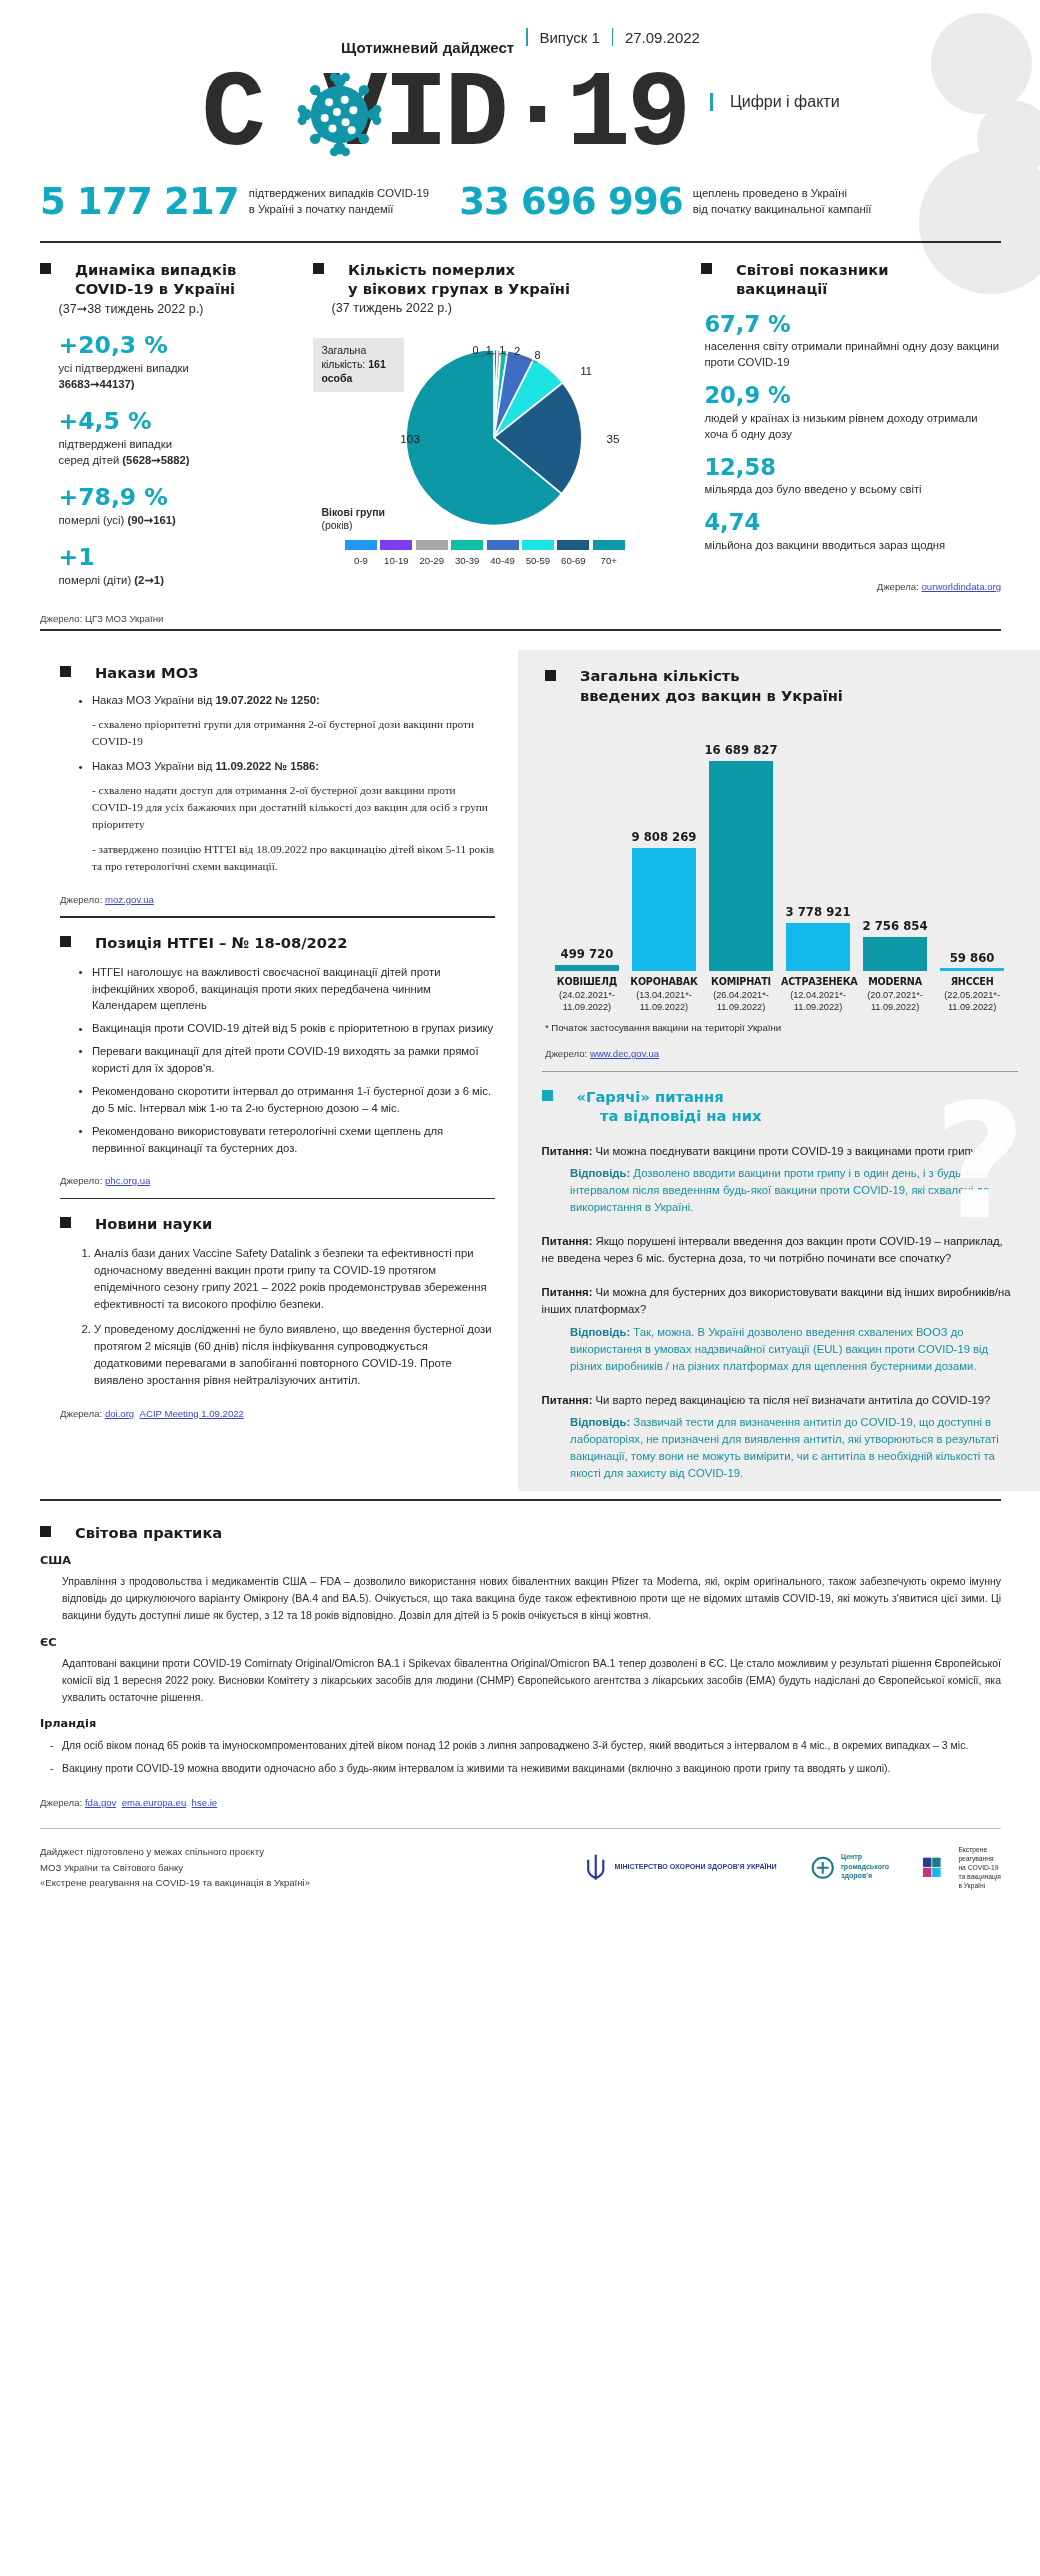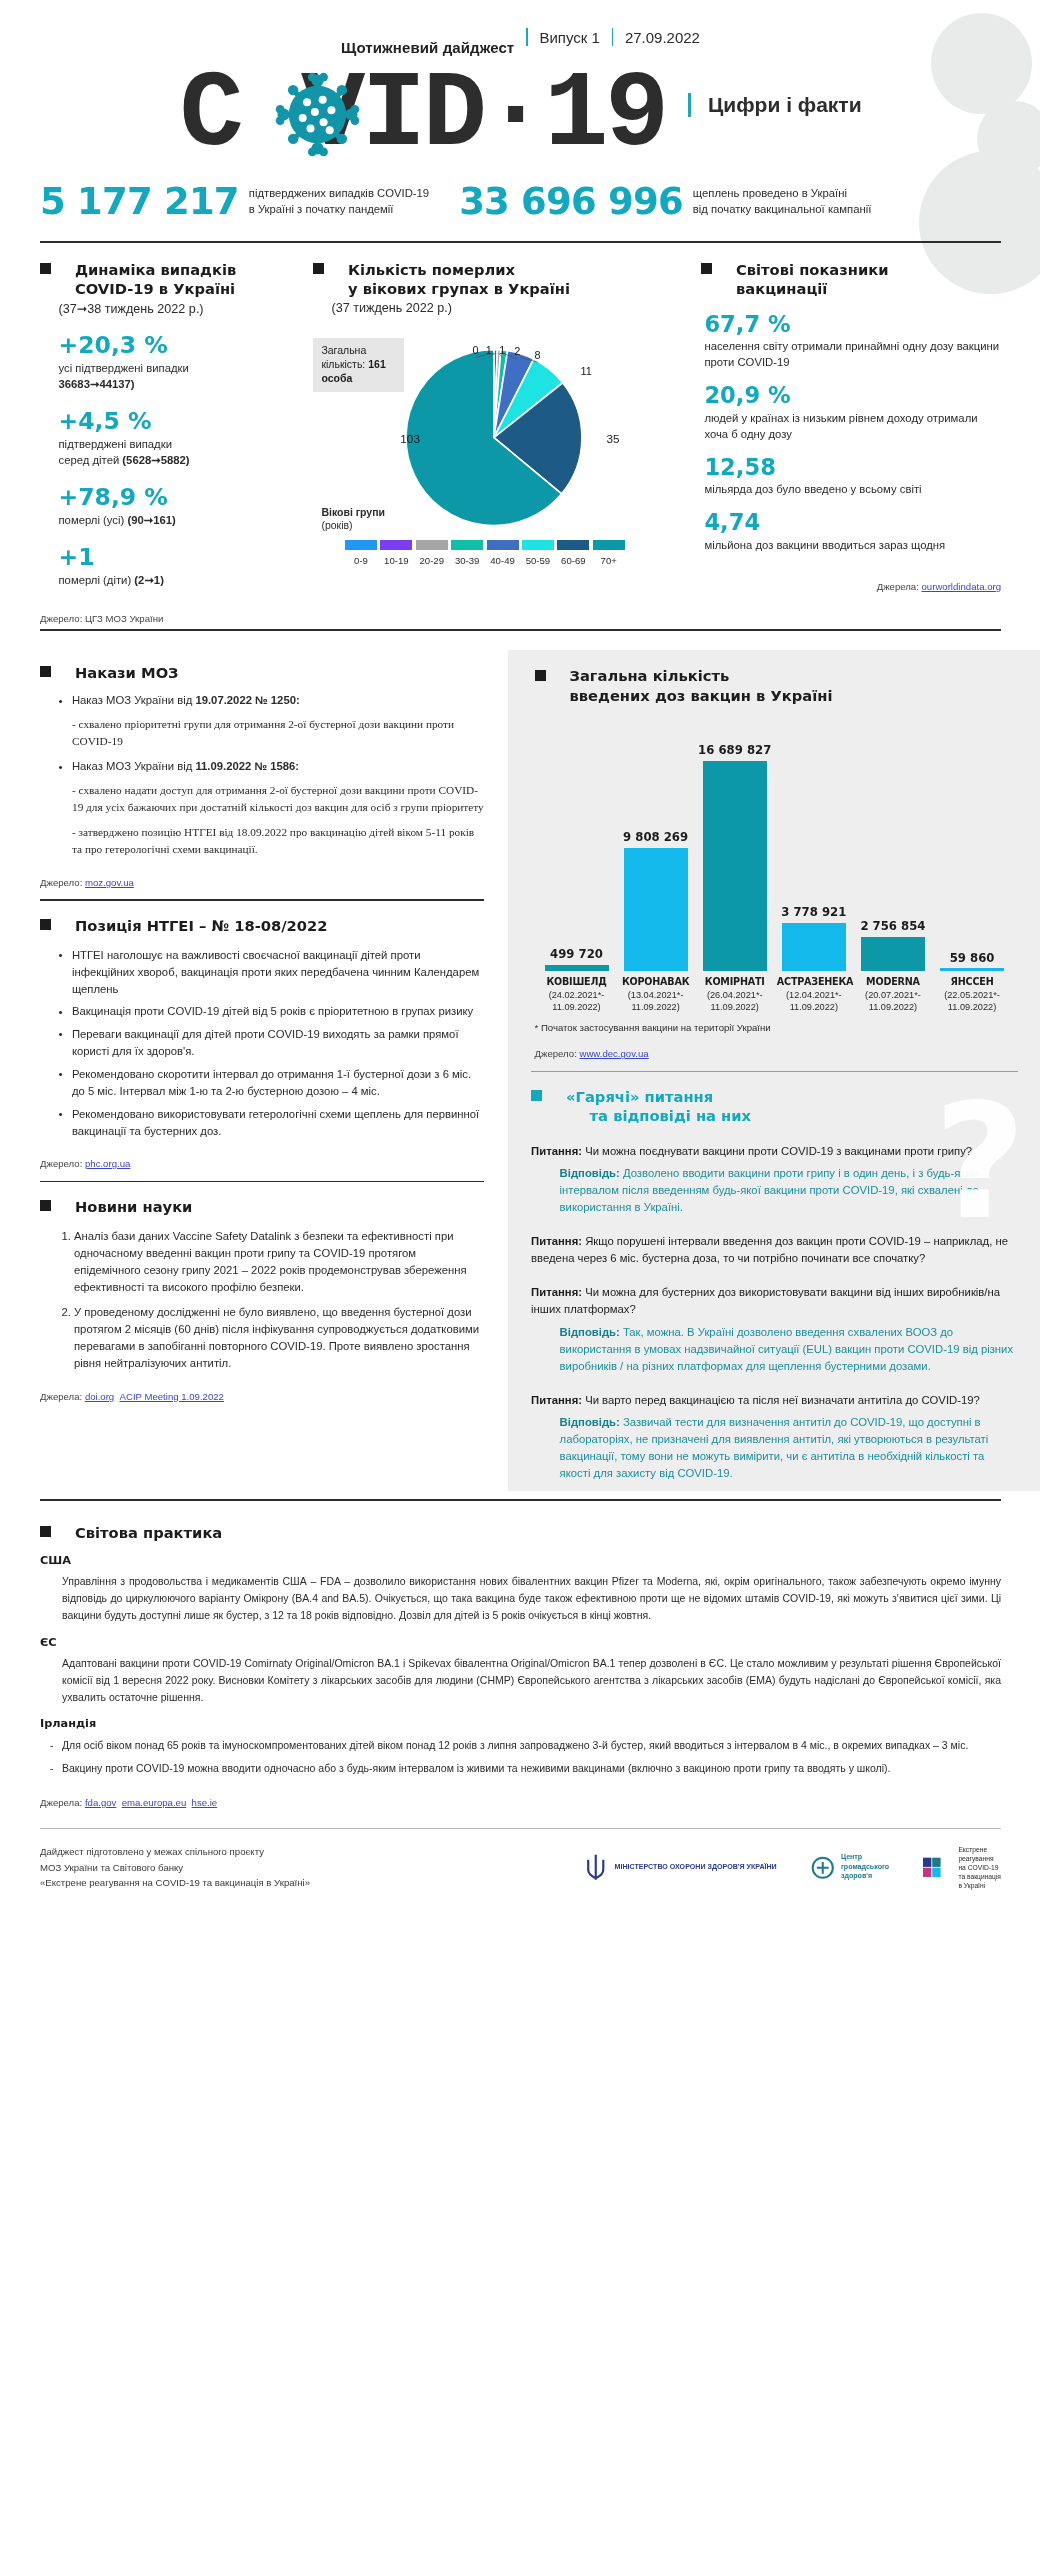--- a/index.html
+++ b/index.html
@@ -37,21 +37,21 @@
   .covid-text{
     font-family:Liberation Mono, monospace;
     font-weight:bold; font-size:107px; line-height:109px;
     letter-spacing:-3.4px; color:#2d2d2d; white-space:nowrap;
   }
   .virus-o{
     position:absolute; left:95px; top:10px; width:87px; height:87px; z-index:2;
   }
   .facts-label{
     margin-left:22px; padding-left:17px; border-left:3.4px solid #1fa7b8;
-    font-size:21px; font-weight:bold; color:#2d2d2d; align-self:flex-start;
+    font-size:16px; font-weight:normal; color:#2d2d2d; align-self:flex-start;
     margin-top:32px; white-space:nowrap;
   }
 
   
   .bigstats{
     display:flex; align-items:center; gap:0; padding: 10px 40px 0 40px;
     position:relative; z-index:3;
   }
   .bigstat{ display:flex; align-items:center; }
   .bigstat .num{
@@ -111,21 +111,21 @@
   .pie-svg{ position:absolute; left:72px; top:18.5px;}
   .pie-axis-label{ position:absolute; left:8.4px; bottom:3.4px; font-size:10.5px; line-height:1.3;}
   .pie-axis-label b{ font-weight:bold;}
   .pie-legend{ display:flex; gap:3.4px; padding-left:32px; margin-top:3.4px;}
   .lg{ text-align:center; }
   .lg .sw{ width:32px; height:10px; display:block; margin:0 auto 2.5px;}
   .lg .lb{ font-size:9.6px; color:#2b2b2b;}
 
   
   .band2{ display:flex; margin-top:18.5px; position:relative; z-index:3;}
-  .left2{ width:552px; padding: 8.4px 23.5px 0 40px;}
+  .left2{ width:552px; padding: 8.4px 23.5px 0 40px; margin-left: 20px;}
   .right2{ width:582px; background:#eeeeee; padding: 11.7px 23.5px 8.4px 23.5px; position:relative; overflow:hidden;}
 
   .blk{ padding-top:5px; }
   .blk h2.sec{ margin-bottom:10px;}
   ul.bul{ list-style:none; padding-left:18.5px;}
   ul.bul > li{ position:relative; padding-left:13.4px; font-size:11.3px; line-height:1.5; margin-bottom:5.9px;}
   ul.bul > li::before{ content:"•"; position:absolute; left:0; top:-0.8px; font-size:11.7px;}
   ul.bul > li b{font-weight:bold;}
   .sub-dash{ padding-left:32px; font-size:11.3px; line-height:1.5; margin:6.7px 0 8.4px 0;font-family:Liberation Serif, serif;}
   ol.num{ padding-left:34px; }

